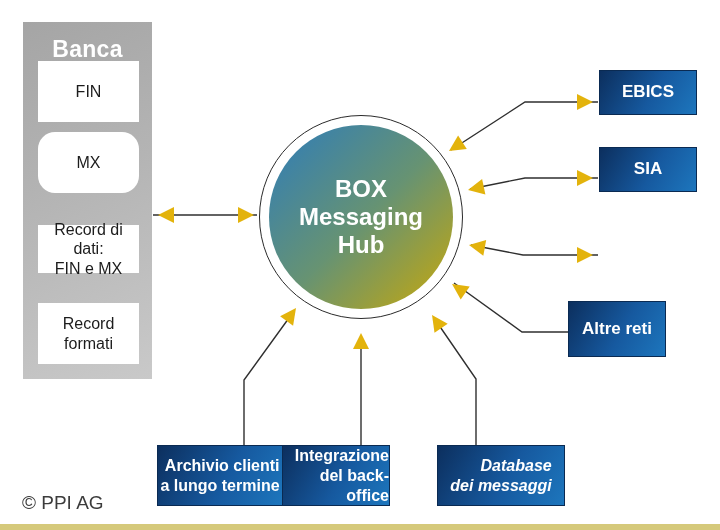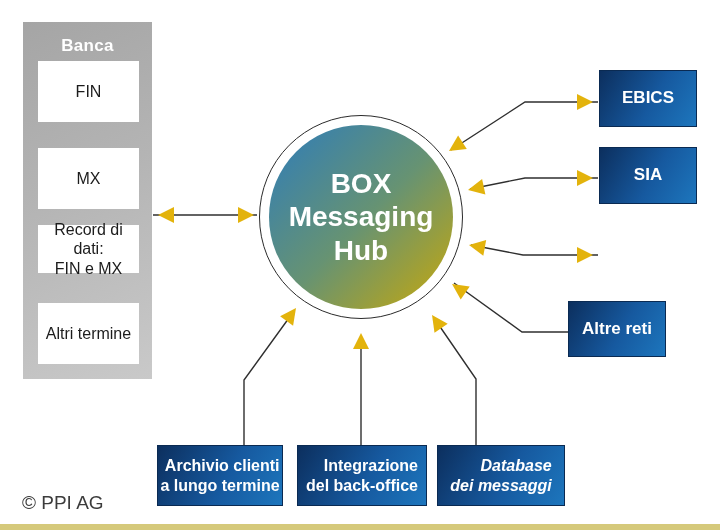--- a/index.html
+++ b/index.html
@@ -3,55 +3,55 @@
 <meta charset="utf-8">
 <style>
   html,body{margin:0;padding:0;background:#ffffff;}
   body{font-family:"Liberation Sans", sans-serif;}
   .stage{position:relative;width:720px;height:530px;background:#ffffff;overflow:hidden;}
 
   
   .bank-panel{position:absolute;left:23px;top:22px;width:129px;height:357px;
     background:linear-gradient(155deg,#a5a5a5 0%,#b4b4b4 45%,#c9c9c9 100%);}
   .bank-title{position:absolute;left:0;top:14px;width:100%;text-align:center;
-    color:#ffffff;font-weight:bold;font-size:17px;letter-spacing:.3px;}
+    color:#ffffff;font-weight:bold;font-size:23px;letter-spacing:.3px;}
   .bank-item{position:absolute;left:15px;width:101px;height:61px;background:#ffffff;
     display:flex;align-items:center;justify-content:center;text-align:center;
     color:#1c1c1c;font-size:16px;line-height:1.2;white-space:pre-line;}
   .bank-item.i0{top:39px;}
-  .bank-item.i1{top:126px;}
+  .bank-item.i1{top:110px;border-radius:17px;}
   .bank-item.i2{top:203px;height:48px;}
   .bank-item.i3{top:281px;}
 
   
   .hub-outer{position:absolute;left:259px;top:115px;width:204px;height:204px;border-radius:50%;
     background:#ffffff;border:1.5px solid #2b2b2b;box-sizing:border-box;}
   .hub-inner{position:absolute;left:269px;top:125px;width:184px;height:184px;border-radius:50%;
     background:linear-gradient(135deg,#2e7cba 0%,#679372 52%,#c9a90a 100%);
     display:flex;align-items:center;justify-content:center;text-align:center;}
-  .hub-label{color:#ffffff;font-weight:bold;font-size:28px;line-height:1.18;white-space:pre-line;}
+  .hub-label{color:#ffffff;font-weight:bold;font-size:24px;line-height:1.18;white-space:pre-line;}
 
   
-  .net-box{position:absolute;width:98px;height:57px;box-sizing:border-box;
+  .net-box{position:absolute;width:98px;height:45px;box-sizing:border-box;
     background:linear-gradient(120deg,#0c2f5e 0%,#16599f 55%,#1d76bd 100%);
     border:1px solid #0a2a52;
     display:flex;align-items:center;justify-content:center;text-align:center;
     color:#ffffff;font-weight:bold;font-size:17px;line-height:1.2;white-space:pre-line;}
   .net-box.n0{left:599px;top:70px;}
   .net-box.n1{left:599px;top:147px;}
   .net-box.n2{left:599px;top:223px;height:62px;}
   .net-box.n3{left:568px;top:301px;height:56px;}
 
   .sys-box{position:absolute;top:445px;height:61px;box-sizing:border-box;
     background:linear-gradient(120deg,#0c2f5e 0%,#16599f 55%,#1d76bd 100%);
     border:1px solid #0a2a52;
     display:flex;align-items:center;justify-content:center;text-align:right;
     color:#ffffff;font-weight:bold;font-size:16px;line-height:1.25;white-space:pre-line;}
   .sys-box.s0{left:157px;width:126px;}
-  .sys-box.s1{left:297px;width:130px;}
+  .sys-box.s1{left:282px;width:108px;}
   .sys-box.s2{left:437px;width:128px;font-style:italic;}
 
   .connectors{position:absolute;left:0;top:0;width:720px;height:530px;pointer-events:none;}
   .connectors polyline{fill:none;stroke:#2f2f2f;stroke-width:1.4;}
   .connectors polygon{stroke:none;}
 
   .copyright{position:absolute;left:22px;top:492px;color:#3c3c3c;font-size:19px;}
   .footer-bar{position:absolute;left:0;bottom:0;width:720px;height:6px;}
 </style>
 </head>
@@ -98,21 +98,21 @@
       <polygon fill="#e3b30c" points="432,315 447.7,323.7 434.5,332.7"></polygon>
     </g>
   </svg>
 
   <div class="bank-panel">
     <div class="bank-title">Banca</div>
     <div class="bank-item i0">FIN</div>
     <div class="bank-item i1">MX</div>
     <div class="bank-item i2">Record di dati:
 FIN e MX</div>
-    <div class="bank-item i3">Altri termine</div>
+    <div class="bank-item i3">Record formati</div>
   </div>
 
   <div class="hub-outer"></div>
   <div class="hub-inner">
     <div class="hub-label">BOX
 Messaging
 Hub</div>
   </div>
 
   <div class="net-box n0">EBICS</div>

